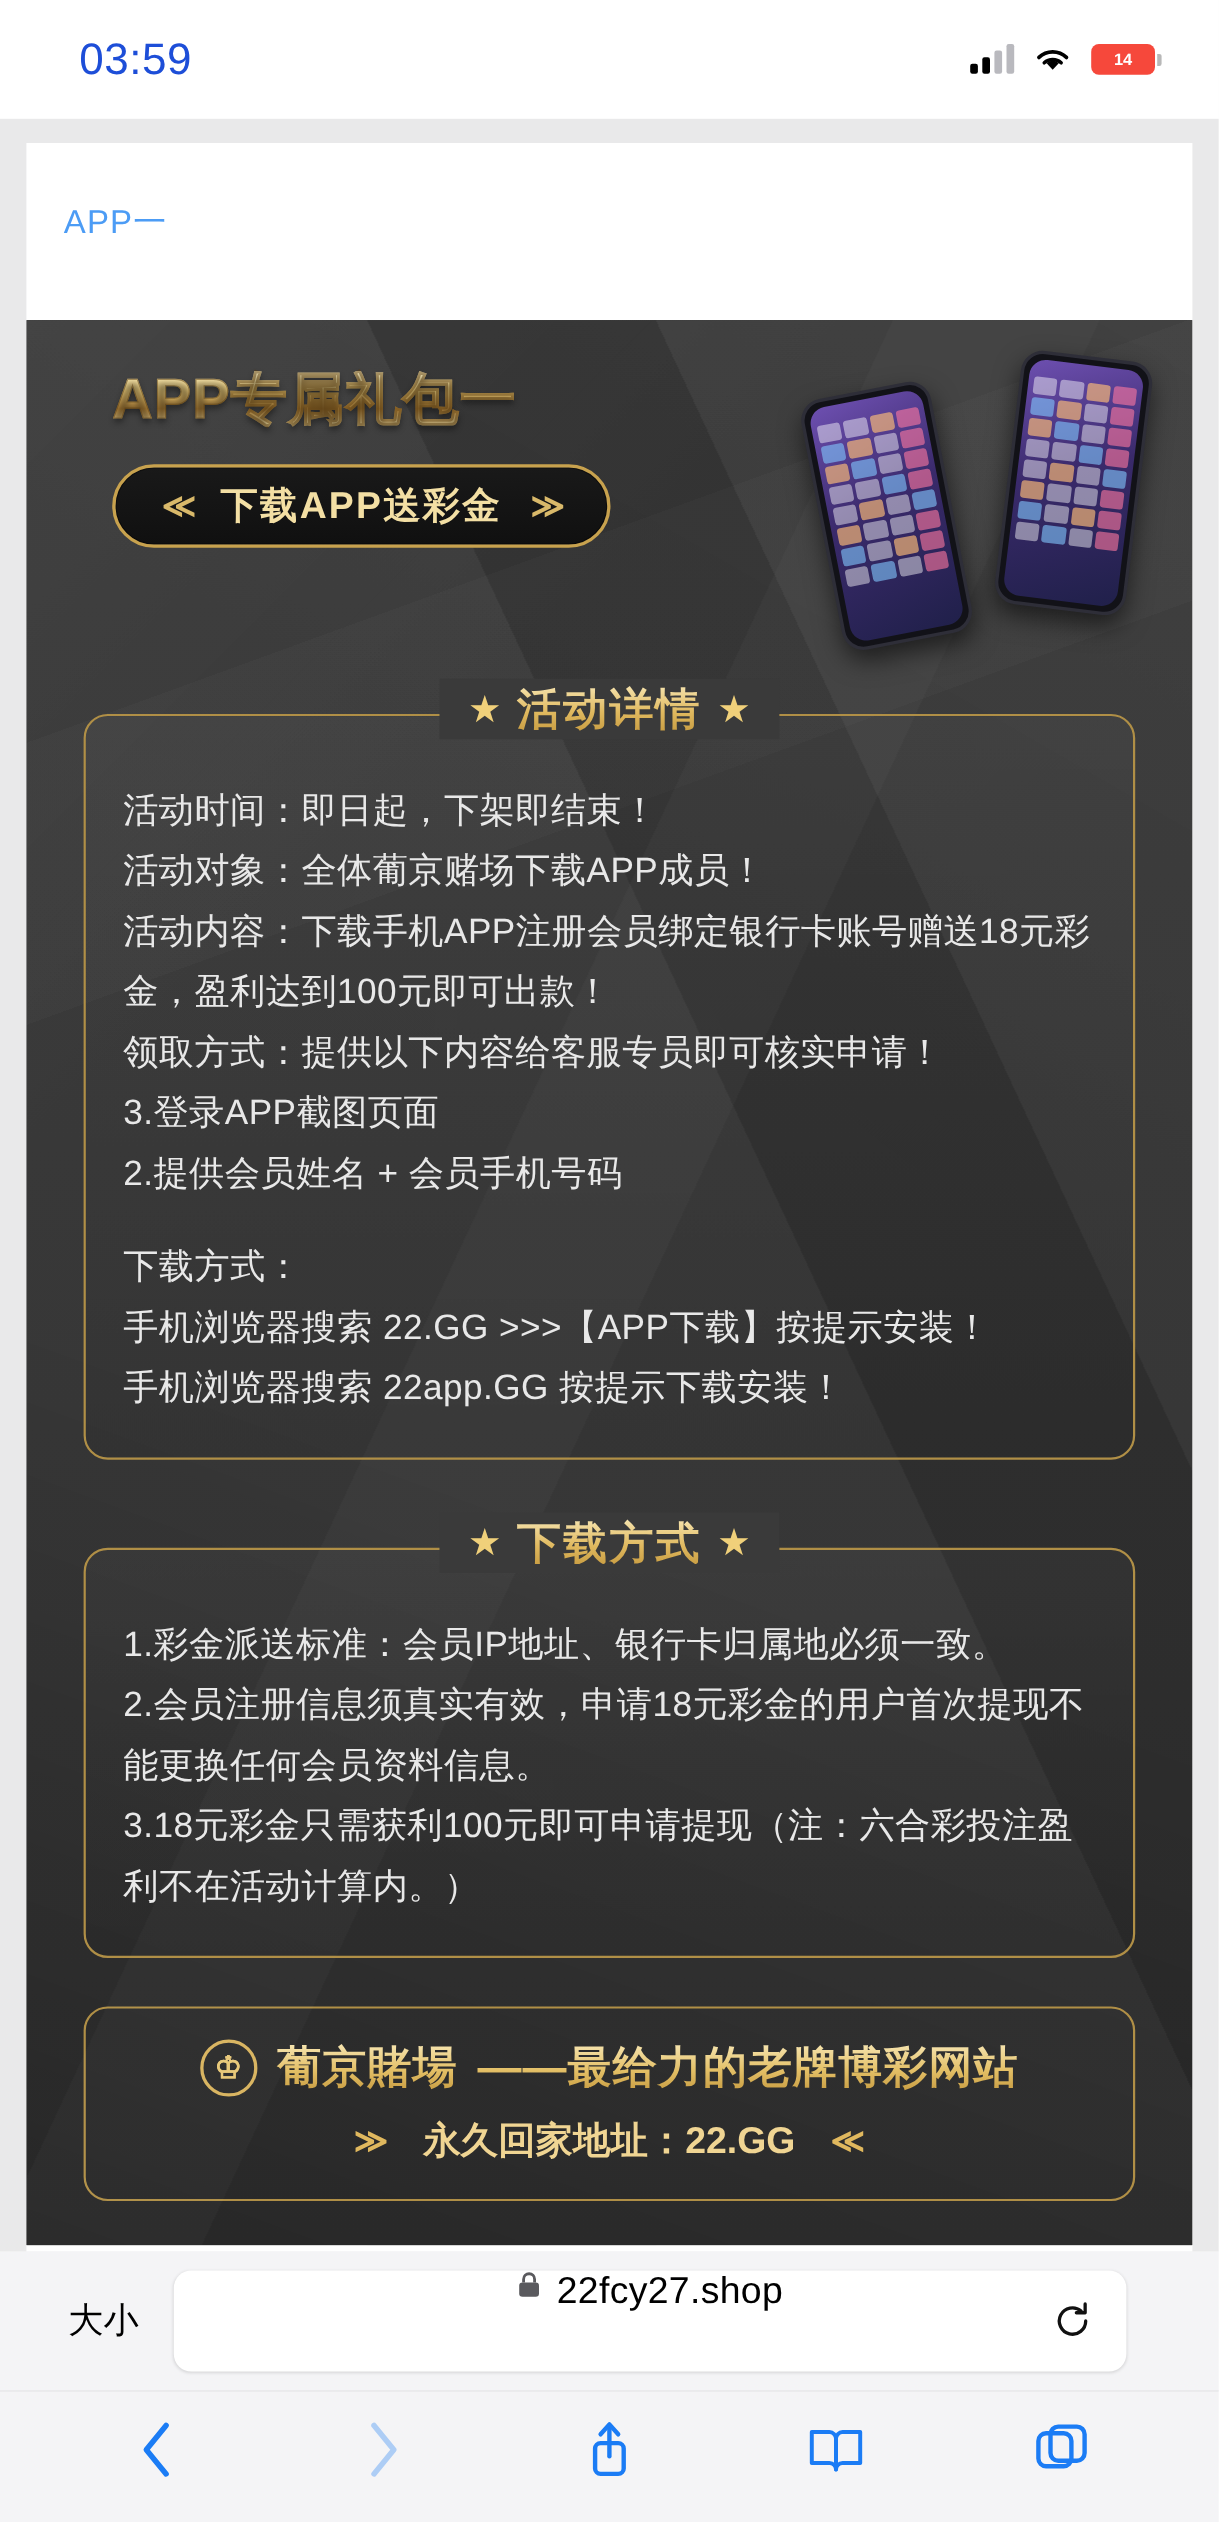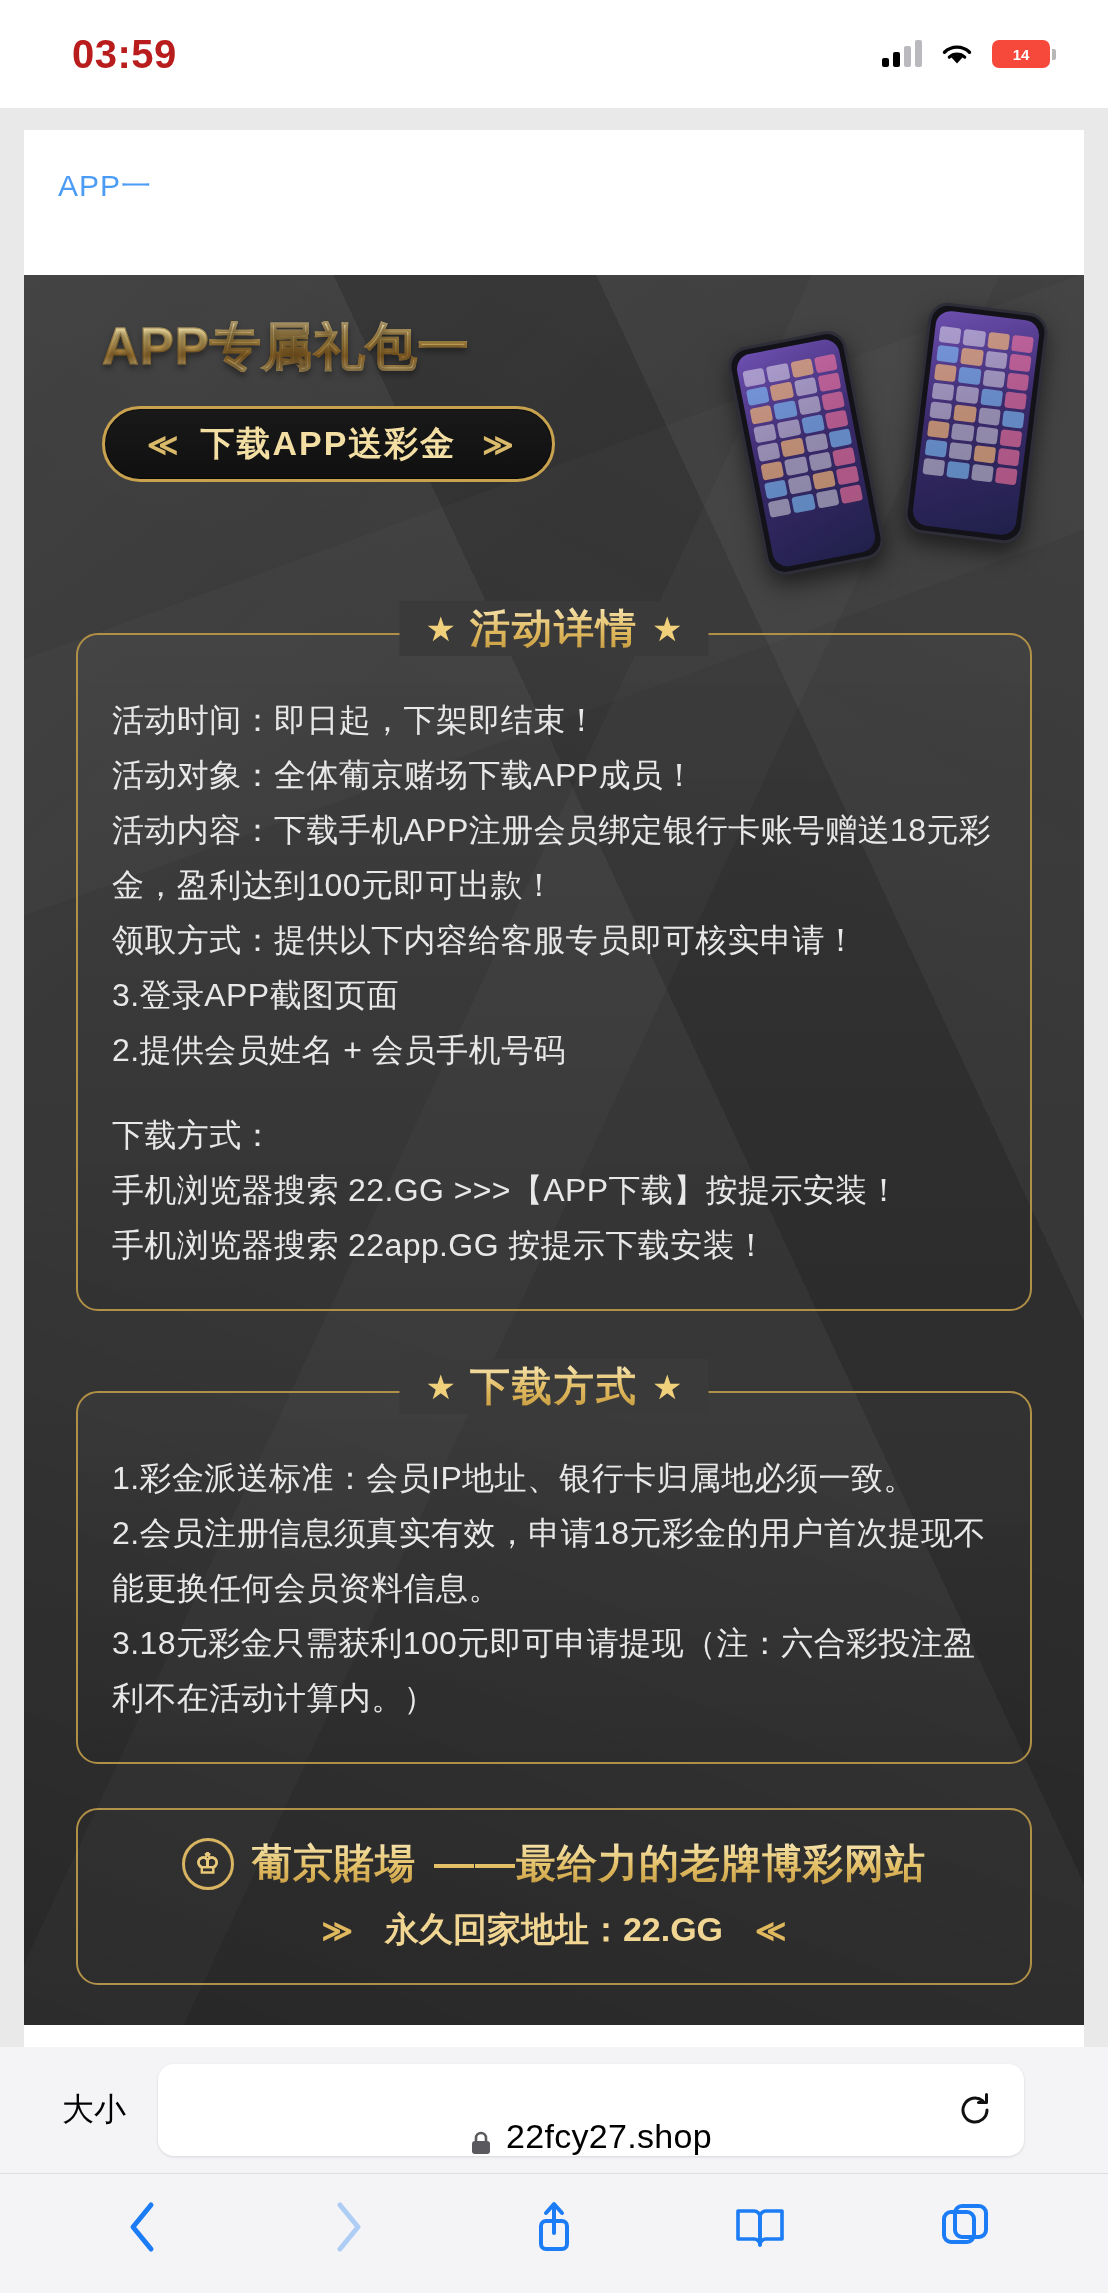--- a/index.html
+++ b/index.html
@@ -24,22 +24,22 @@
     height: 108px;
     flex: 0 0 108px;
     background: #ffffff;
     display: flex;
     align-items: center;
     justify-content: space-between;
     padding: 0 58px 0 72px;
   }
   .status-time {
     font-size: 40px;
-    font-weight: 700;
-    color: #b91c1c;
+    font-weight: 400;
+    color: #1d4ed8;
     letter-spacing: 0.5px;
   }
   .status-right {
     display: flex;
     align-items: center;
     gap: 16px;
   }
   .signal {
     display: flex;
     align-items: flex-end;
@@ -120,20 +120,21 @@
   .card {
     background: #ffffff;
     height: 100%;
     overflow: hidden;
   }
   .app-label {
     padding: 36px 34px 0 34px;
     font-size: 30px;
     color: #4c9cf5;
     letter-spacing: 1px;
+    margin-top: 16px;
   }
   .banner {
     margin-top: 68px;
     background: #3a3a3a;
     background-image:
       linear-gradient(135deg, rgba(255,255,255,.035) 0%, rgba(255,255,255,0) 28%),
       linear-gradient(210deg, rgba(255,255,255,.03) 0%, rgba(255,255,255,0) 35%),
       linear-gradient(20deg, rgba(0,0,0,.25) 0%, rgba(0,0,0,0) 40%),
       linear-gradient(#3b3b3b, #343434);
     position: relative;
@@ -327,21 +328,21 @@
     color: #000;
     width: 132px;
     padding-left: 36px;
   }
   .urlbar {
     flex: 1 1 auto;
     height: 92px;
     background: #ffffff;
     border-radius: 16px;
     display: flex;
-    align-items: flex-end;
+    align-items: flex-start;
     justify-content: center;
     position: relative;
     box-shadow: 0 1px 3px rgba(0,0,0,.12);
   }
   .urlbar .lock {
     margin-right: 14px;
     width: 22px; height: 26px;
     position: relative;
     flex: 0 0 22px;
   }

